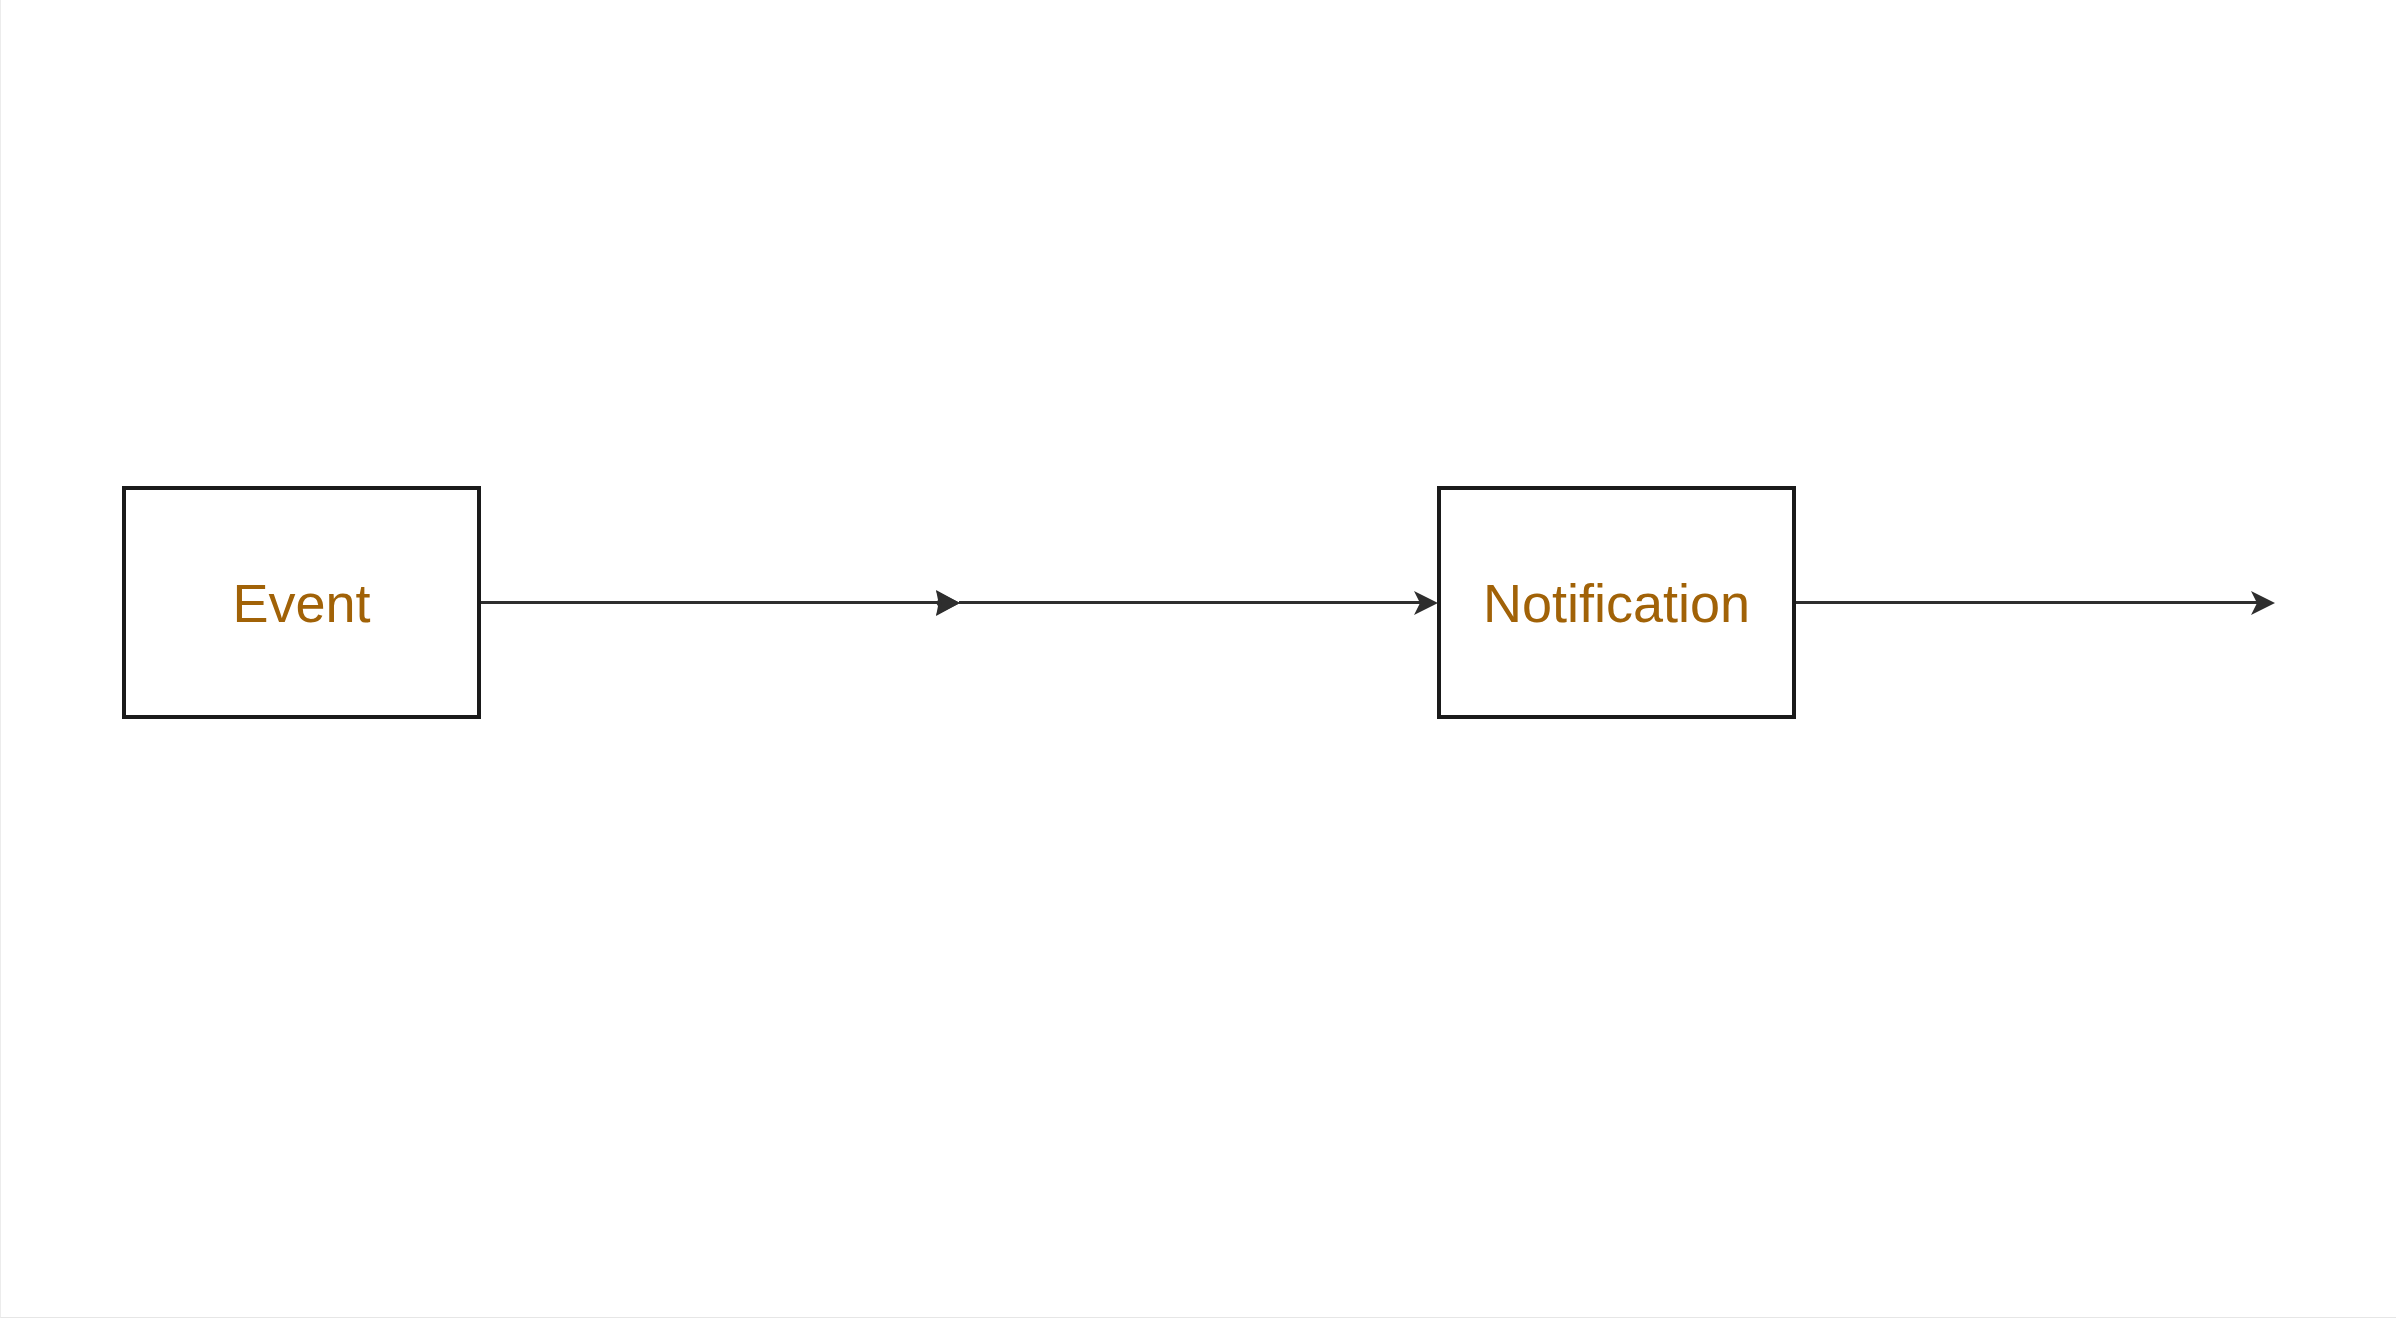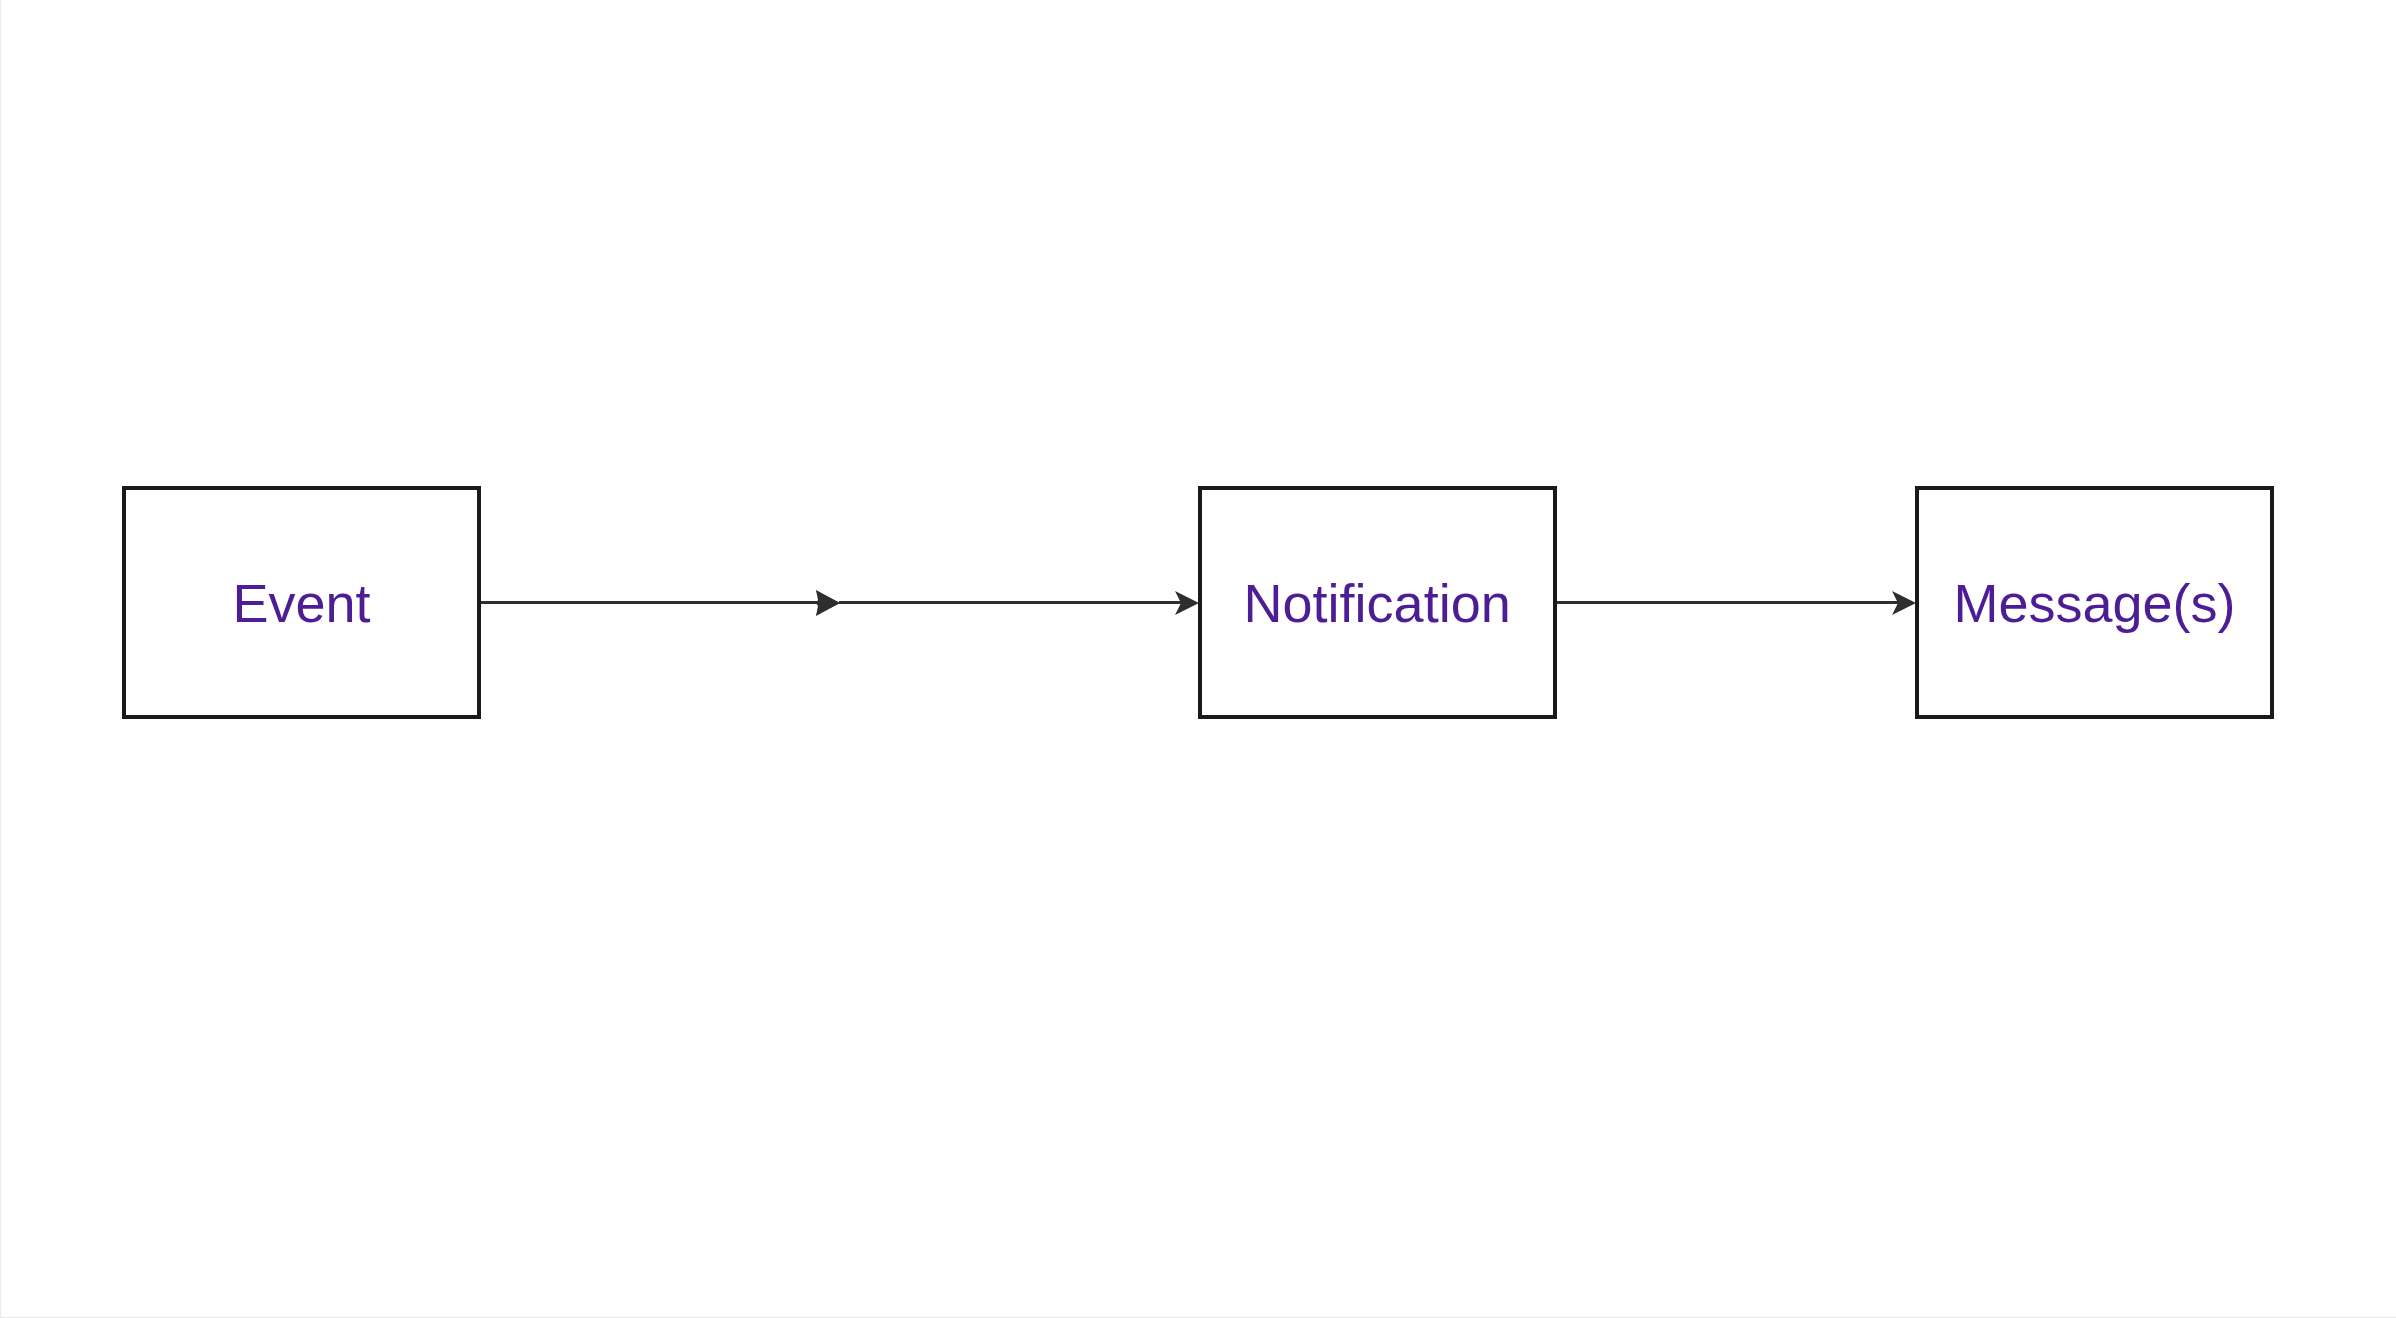--- a/index.html
+++ b/index.html
@@ -39,21 +39,21 @@
     flex: 0 0 359px;
     background: #ffffff;
     border: 4px solid #1a1a1a;
     display: flex;
     align-items: center;
     justify-content: center;
   }
   .flow-node .node-label {
     font-size: 54px;
     line-height: 1;
-    color: #4c1d95;
+    color: #a16207;
     letter-spacing: 0px;
     white-space: nowrap;
   }
   .connector {
     flex: 1 1 auto;
     position: relative;
     height: 233px;
   }
   .connector .edge-line {
     position: absolute;
@@ -114,18 +114,15 @@
 
     <div class="connector">
       <div class="edge-line"></div>
       <span class="arrowhead-icon">
         <svg viewBox="0 0 24 26" xmlns="http://www.w3.org/2000/svg">
           <path d="M0 1 L24 13 L0 25 L6 13 Z" fill="#2e2e2e"></path>
         </svg>
       </span>
     </div>
 
-    <div class="flow-node">
-      <span class="node-label">Message(s)</span>
-    </div>
 
   </div>
 </div>
 
 </body></html>

